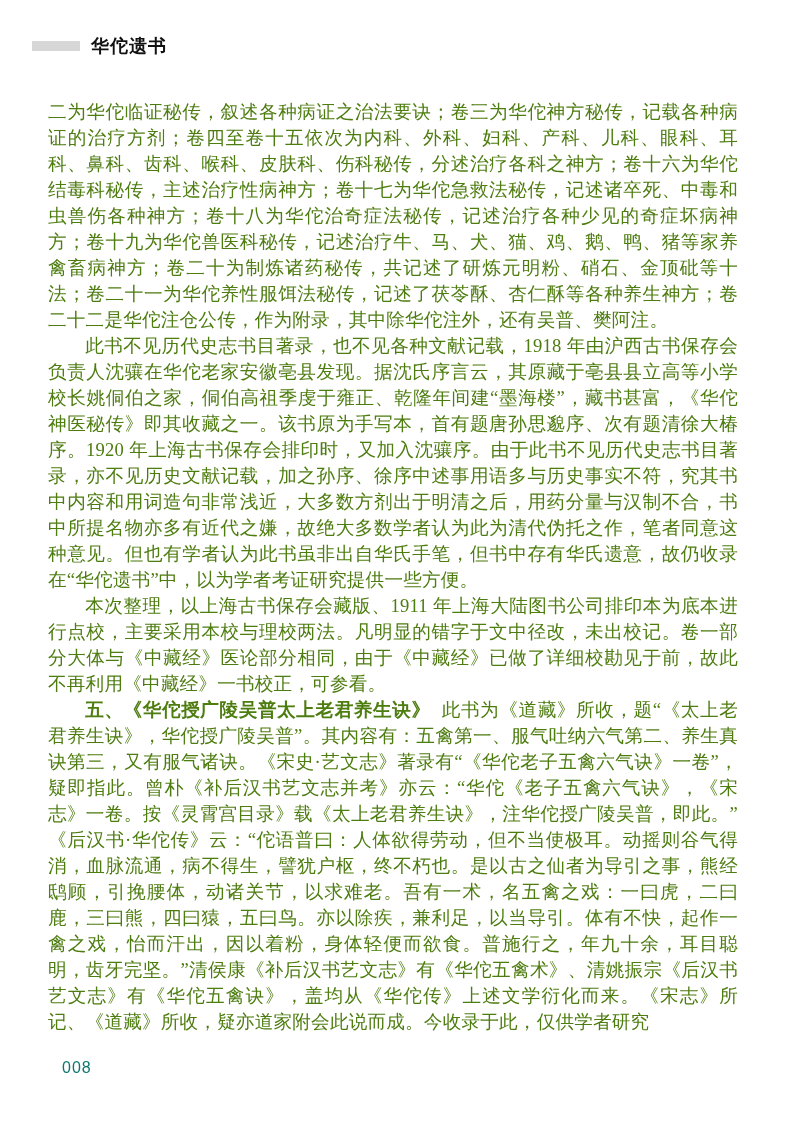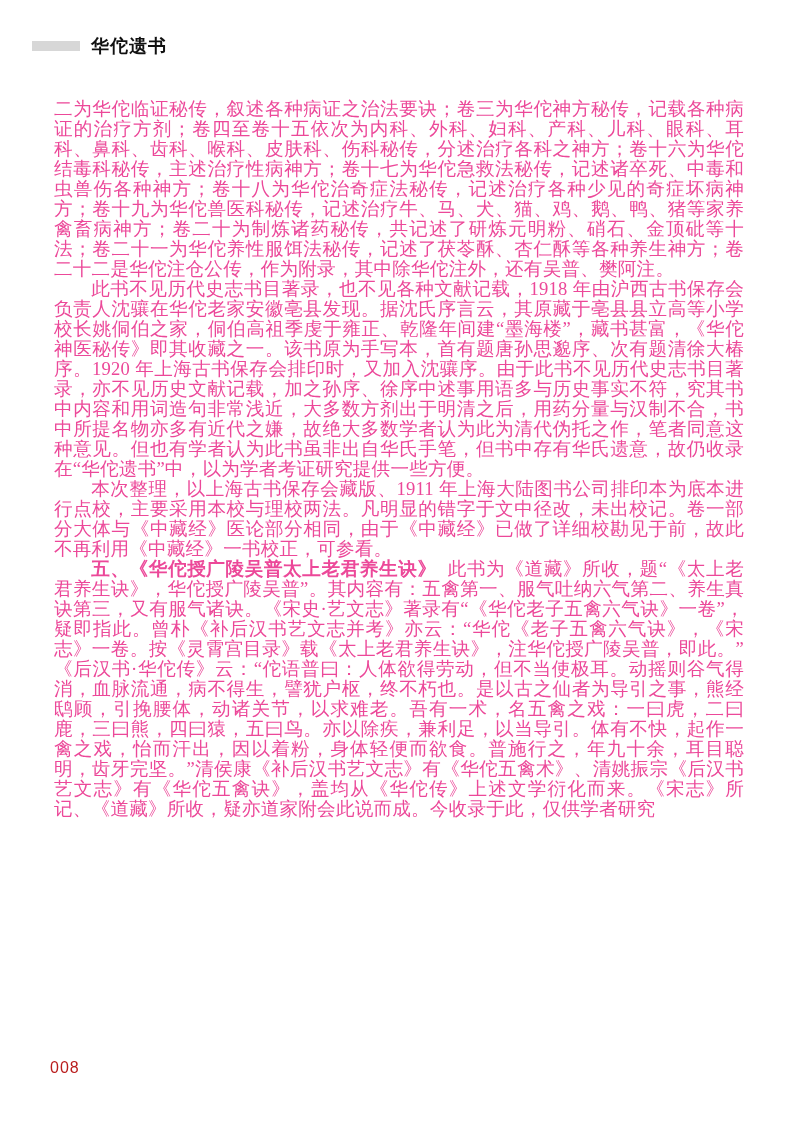--- a/index.html
+++ b/index.html
@@ -40,50 +40,50 @@
     font-size: 18px;
     font-weight: bold;
     letter-spacing: 1px;
     line-height: 24px;
     color: #111;
   }
   
   .text-block {
     position: absolute;
     top: 99px;
-    left: 54px;
+    left: 48px;
     width: 690px;
     font-size: 18.6px;
-    line-height: 20px;
+    line-height: 26px;
     text-align: justify;
     text-justify: inter-ideograph;
     letter-spacing: 0.2px;
-    color: #ec4899;
+    color: #4d7c0f;
   }
   .text-block p {
     margin: 0;
     padding: 0;
   }
   .text-block p.indent {
     text-indent: 2em;
     font-family: Liberation Serif, serif;
   }
   .bold-lead {
     font-weight: bold;
     margin-right: 0.6em;
   }
   
   .page-number {
     position: absolute;
     top: 1059px;
-    left: 50px;
+    left: 62px;
     font-family: "Liberation Sans", "DejaVu Sans", sans-serif;
     font-size: 16px;
     letter-spacing: 1px;
-    color: #b91c1c;
+    color: #0f766e;
   }
 </style>
 </head>
 <body>
 
 <div class="page">
 
   <div class="running-header">
     <div class="header-bar"></div>
     <div class="header-title">华佗遗书</div>

